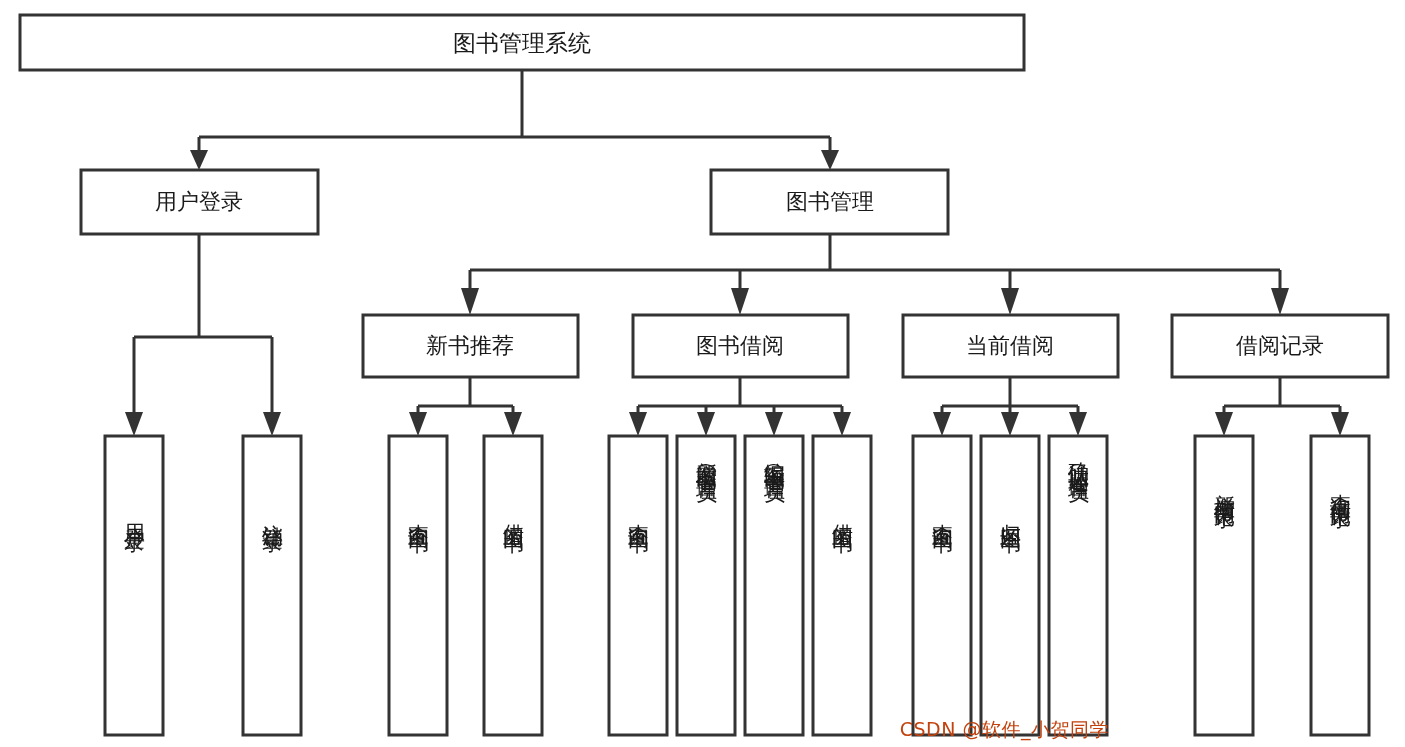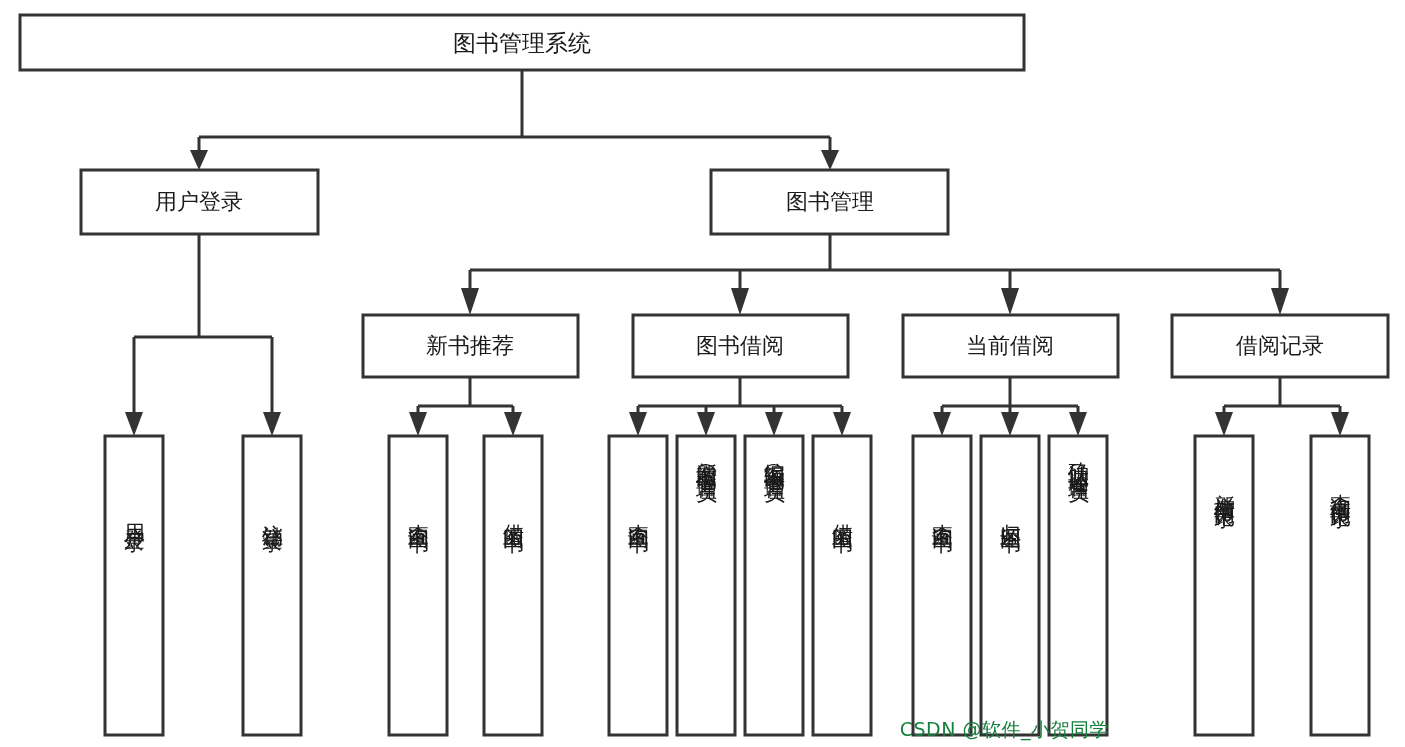--- a/index.html
+++ b/index.html
@@ -74,21 +74,21 @@
     color: #1a1a1a;
     letter-spacing: 3px;
     white-space: nowrap;
   }
   .watermark {
     position: absolute;
     right: 8px;
     bottom: 6px;
     font-family: "DejaVu Sans", "Liberation Sans", sans-serif;
     font-size: 19px;
-    color: #15803d;
+    color: #c2410c;
     letter-spacing: 0.5px;
     white-space: nowrap;
   }
 </style>
 </head>
 <body>
 
 <div id="diagram-root">
 
   <svg class="flow" viewBox="0 0 1405 747" xmlns="http://www.w3.org/2000/svg">

